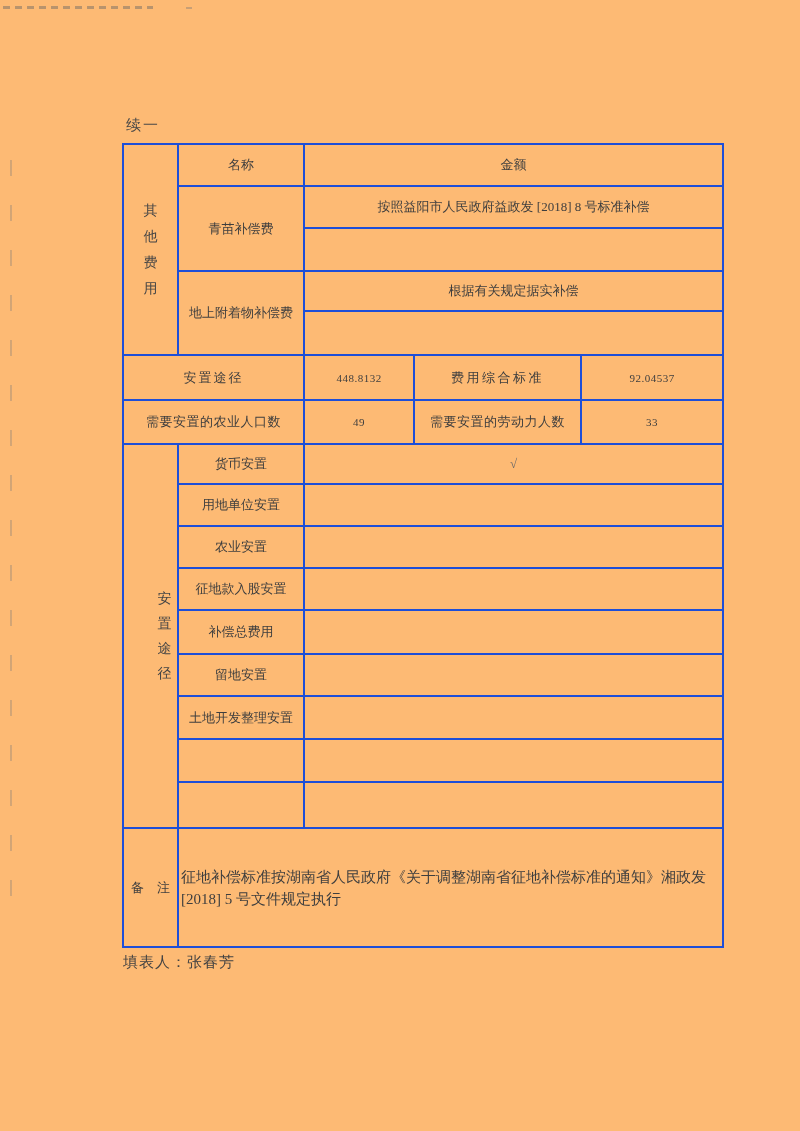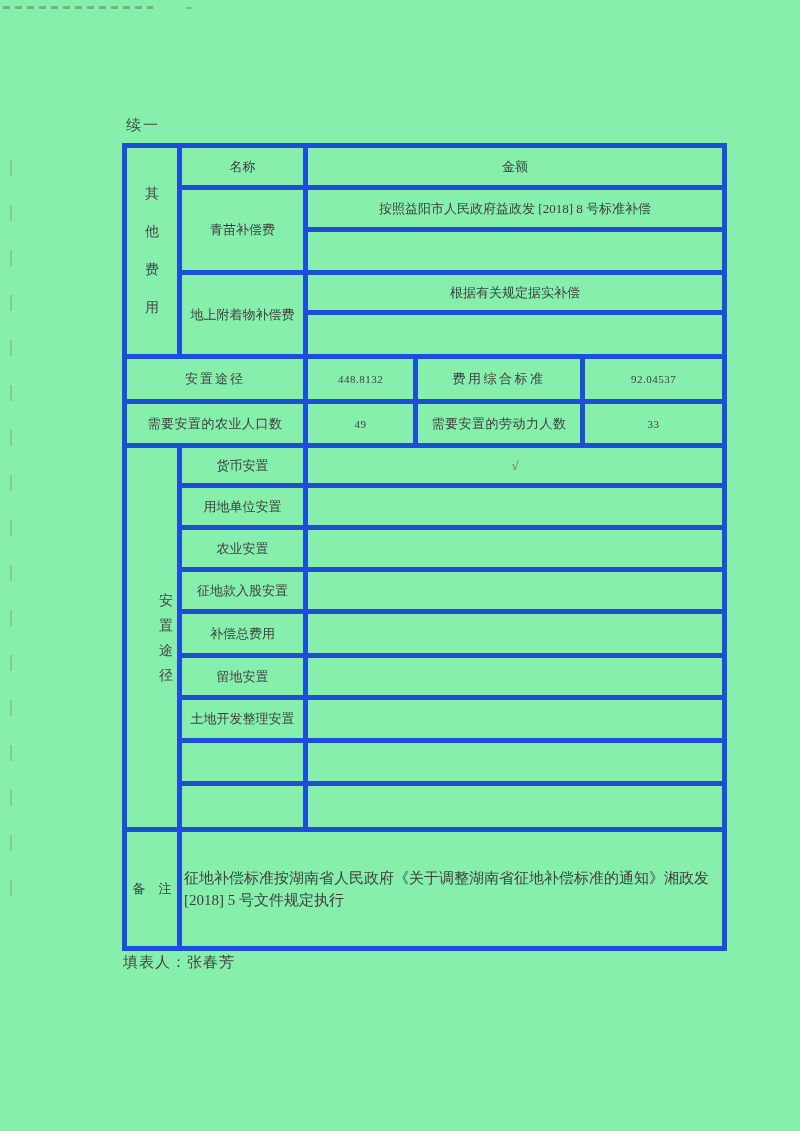--- a/index.html
+++ b/index.html
@@ -5,21 +5,21 @@
   html, body { margin: 0; padding: 0; }
   body {
     font-family: "Liberation Serif", "DejaVu Serif", serif;
     background: #e9e9e7;
   }
   .page {
     position: relative;
     width: 800px;
     height: 1131px;
     margin: 0 auto;
-    background: #86efac;
+    background: #fdba74;
     color: #3e3e3e;
     overflow: hidden;
   }
   
   .artifact-top {
     position: absolute; left: 3px; top: 6px; width: 150px; height: 3px;
     background: repeating-linear-gradient(to right, rgba(100,100,100,.45) 0 7px, transparent 7px 12px);
   }
   .artifact-top-speck {
     position: absolute; left: 186px; top: 7px; width: 6px; height: 2px;
@@ -34,32 +34,32 @@
     font-size: 15px; letter-spacing: 2px; color: #474747;
   }
   table.form {
     position: absolute; left: 122px; top: 143px;
     width: 600px; table-layout: fixed;
     border-collapse: collapse;
     border: 1.5px solid #5f5f5f;
     font-size: 13px; color: #3e3e3e;
   }
   table.form td {
-    border: 5px solid #1d4ed8;
+    border: 2px solid #1d4ed8;
     padding: 0 2px;
     vertical-align: middle;
     overflow: hidden;
   }
   td.c { text-align: center; }
   td.vcell { text-align: center; }
   .vtext {
     display: inline-block;
     width: 1.1em;
     font-size: 14px;
-    line-height: 38px;
+    line-height: 26px;
     word-break: break-all;
     text-align: center;
     color: #454545;
   }
   .vtext.tight { line-height: 25px; margin-left: 28px; }
   td.total-label { letter-spacing: 2px; }
   td.std-label { letter-spacing: 2.5px; font-family: Liberation Serif, serif; }
   td.pop-label { letter-spacing: 0.5px; }
   td.num { letter-spacing: 0.5px; font-size: 11px; }
   td.check-cell { color: #6a6a6a; font-size: 13px; }

